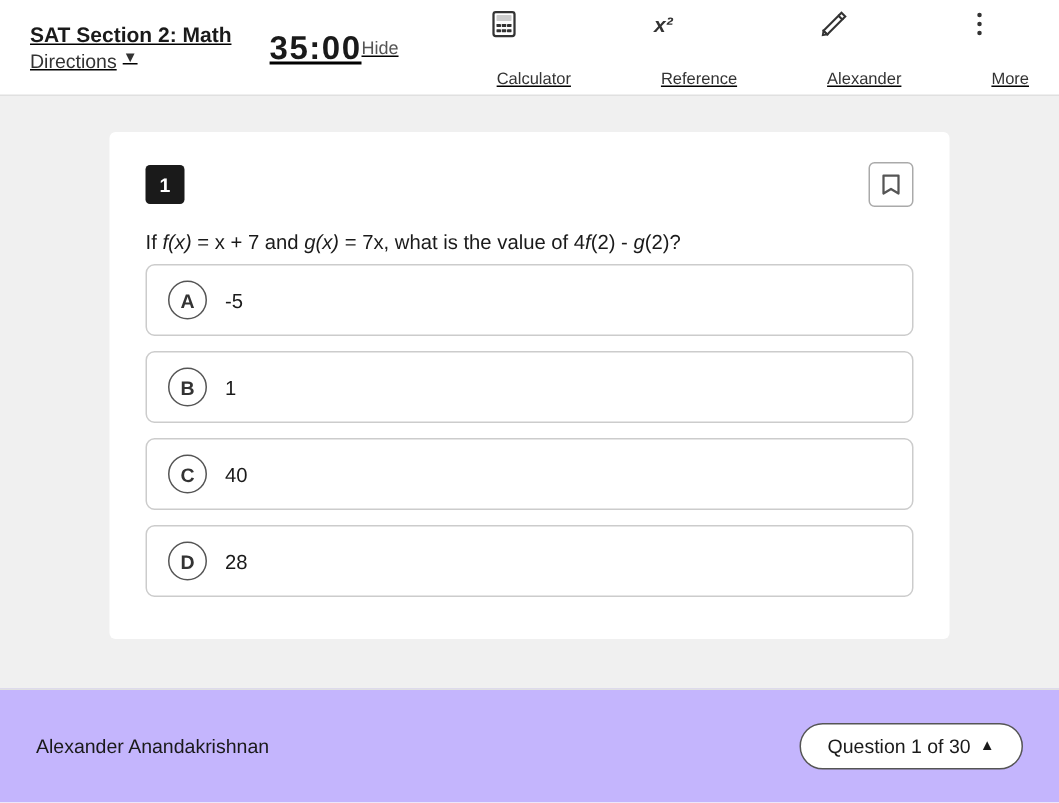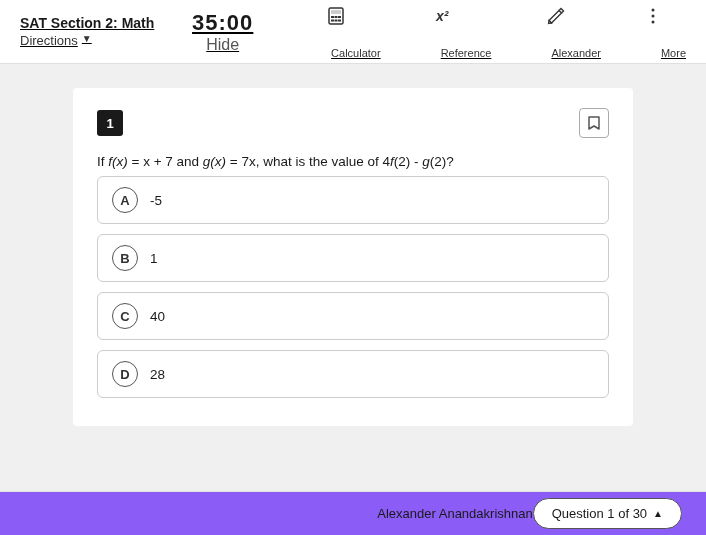--- a/index.html
+++ b/index.html
@@ -40,31 +40,31 @@
       color: #333;
       cursor: pointer;
       margin-top: 2px;
     }
     .header-directions .chevron {
       margin-left: 4px;
       font-size: 10px;
     }
     .header-center {
       display: flex;
-      flex-direction: column;
+      flex-direction: row;
       align-items: center;
     }
     .timer {
       font-size: 22px;
       font-weight: 600;
       color: #1a1a1a;
       letter-spacing: 1px;
     }
     .hide-label {
-      font-size: 16px;
+      font-size: 12px;
       color: #555;
       cursor: pointer;
     }
     .header-right {
       display: flex;
       align-items: center;
       gap: 20px;
     }
     .tool-item {
       display: flex;
@@ -172,26 +172,26 @@
       margin-right: 12px;
       flex-shrink: 0;
     }
     .option-text {
       font-size: 13.5px;
       color: #1a1a1a;
     }
 
     
     .footer {
-      background: #8b5cf6;
+      background: #c4b5fd;
       border-top: 1px solid #e0e0e0;
-      height: 44px;
-      display: flex;
-      align-items: center;
-      justify-content: flex-end;
+      height: 76px;
+      display: flex;
+      align-items: center;
+      justify-content: space-between;
       padding: 0 24px;
     }
     .student-name {
       font-size: 13px;
       color: #1a1a1a;
       font-weight: 500;
     }
     .question-nav-btn {
       border: 1.5px solid #555;
       border-radius: 20px;

